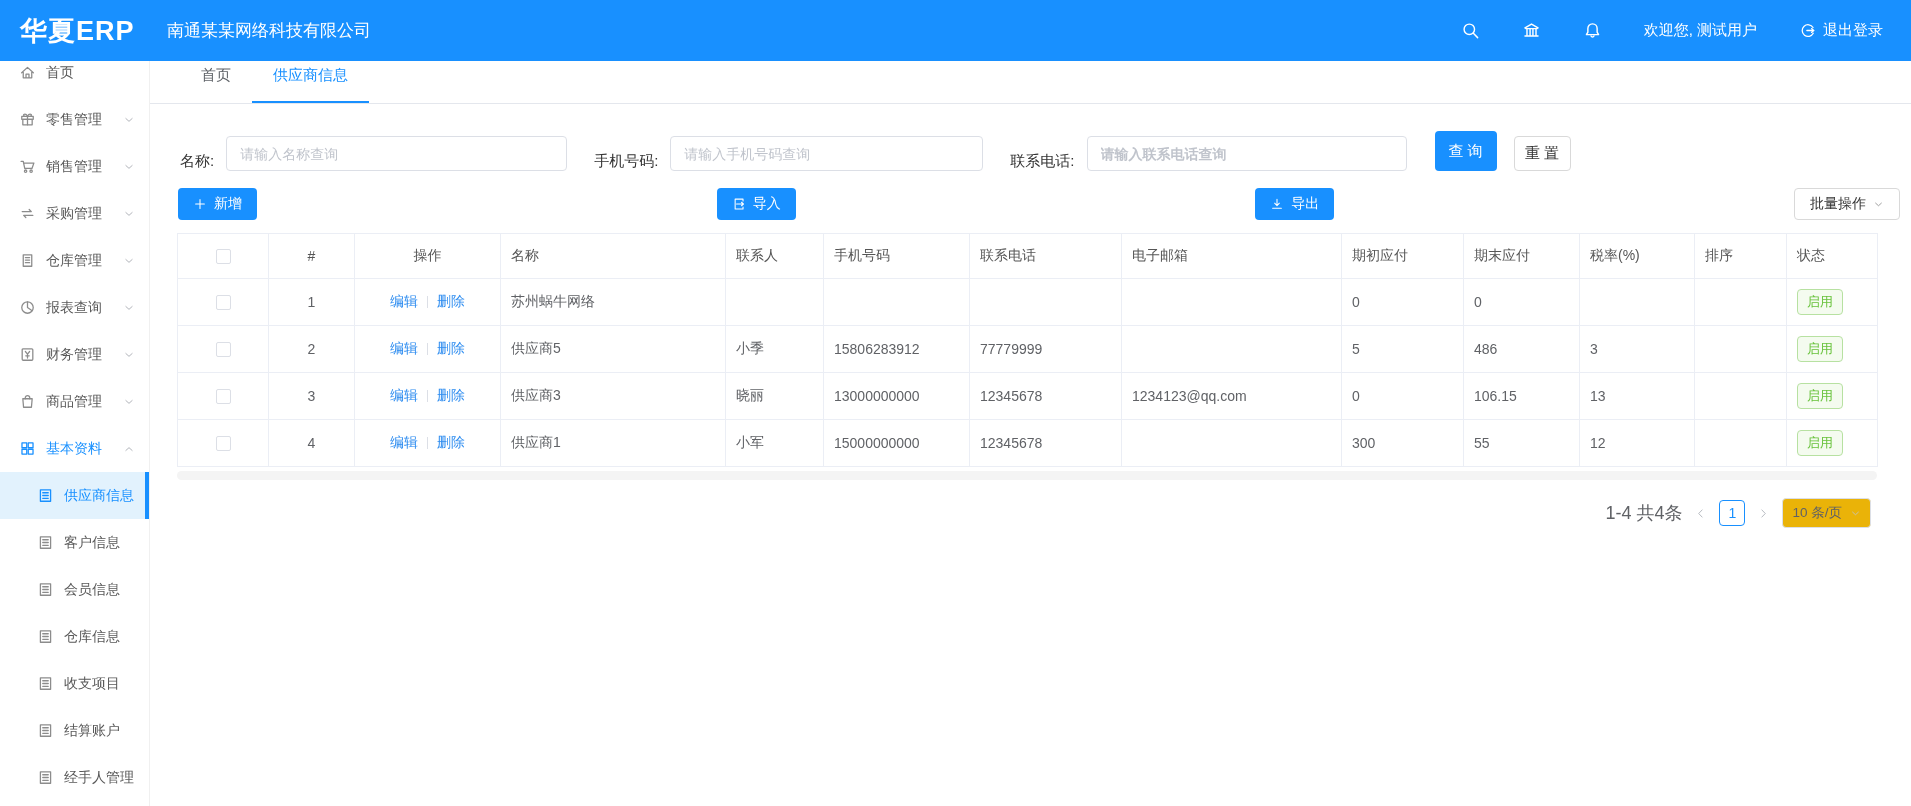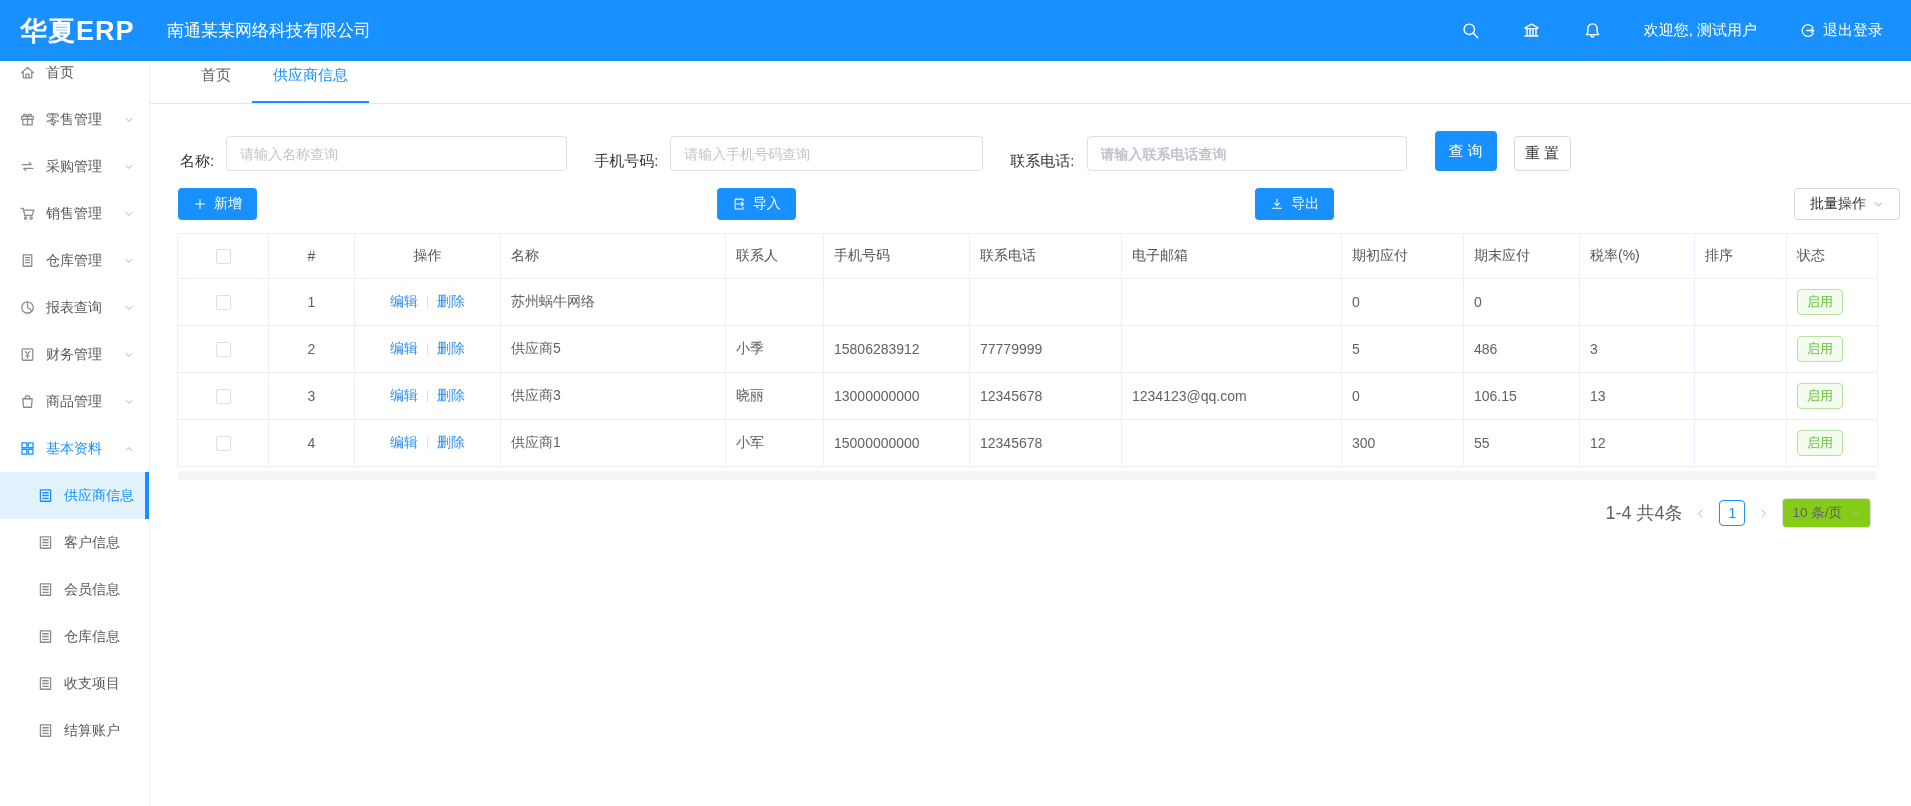--- a/index.html
+++ b/index.html
@@ -85,21 +85,21 @@
   .hscroll { width:1700px; height:9px; margin:4px 0 0 27px; background:#f4f4f4; border-radius:5px; }
 
   
   .pagination { display:flex; align-items:center; justify-content:flex-end;
     margin:18px 40px 0 0; gap:12px; }
   .pg-total { font-size:18px; color:#606266; }
   .pg-arrow { width:13px; height:13px; display:inline-flex; color:#b5b9bf; cursor:pointer; }
   .pg-arrow svg { width:13px; height:13px; }
   .pg-page { width:26px; height:26px; border:1px solid #1890ff; border-radius:4px; color:#1890ff;
     font-size:14px; display:flex; align-items:center; justify-content:center; cursor:pointer; background:#fff; }
-  .pg-size { height:30px; border:1px solid #dcdfe6; border-radius:4px; background:#84cc16;
+  .pg-size { height:30px; border:1px solid #dcdfe6; border-radius:4px; background:#eab308;
     display:flex; align-items:center; gap:8px; padding:0 9px; font-size:13.5px; color:#606266; cursor:pointer; }
   .pg-size .tb-chev { color:#c0c4cc; }
 </style>
 </head>
 <body>
 
 <div class="topbar">
   <div class="logo">华夏ERP</div>
   <div class="company">南通某某网络科技有限公司</div>
   <div class="topbar-right">
@@ -153,39 +153,39 @@
       <span class="sb-label">零售管理</span>
       <span class="sb-chev">
         <svg viewBox="0 0 16 16" fill="none" stroke="currentColor" stroke-width="1.2" stroke-linecap="round" stroke-linejoin="round" style="width:100%;height:100%">
           <path d="M3.8 6 8 9.8 12.2 6"></path>
         </svg>
       </span>
     </div>
     <div class="sb-item">
       <span class="sb-icon">
         <svg viewBox="0 0 16 16" fill="none" stroke="currentColor" stroke-width="1.2" stroke-linecap="round" stroke-linejoin="round" style="width:100%;height:100%">
-          <path d="M3 6.2h8.6l-2-2M13 9.8H4.4l2 2"></path>
-        </svg>
-      </span>
-      <span class="sb-label">采购管理</span>
-      <span class="sb-chev">
-        <svg viewBox="0 0 16 16" fill="none" stroke="currentColor" stroke-width="1.2" stroke-linecap="round" stroke-linejoin="round" style="width:100%;height:100%">
-          <path d="M3.8 6 8 9.8 12.2 6"></path>
-        </svg>
-      </span>
-    </div>
-    <div class="sb-item">
-      <span class="sb-icon">
-        <svg viewBox="0 0 16 16" fill="none" stroke="currentColor" stroke-width="1.2" stroke-linecap="round" stroke-linejoin="round" style="width:100%;height:100%">
           <path d="M2 3.2h2l1.4 6.6h6.8L14 4.8H4.6"></path>
           <circle cx="6.2" cy="12.4" r="1.1"></circle>
           <circle cx="11.4" cy="12.4" r="1.1"></circle>
         </svg>
       </span>
       <span class="sb-label">销售管理</span>
+      <span class="sb-chev">
+        <svg viewBox="0 0 16 16" fill="none" stroke="currentColor" stroke-width="1.2" stroke-linecap="round" stroke-linejoin="round" style="width:100%;height:100%">
+          <path d="M3.8 6 8 9.8 12.2 6"></path>
+        </svg>
+      </span>
+    </div>
+    <div class="sb-item">
+      <span class="sb-icon">
+        <svg viewBox="0 0 16 16" fill="none" stroke="currentColor" stroke-width="1.2" stroke-linecap="round" stroke-linejoin="round" style="width:100%;height:100%">
+          <path d="M3 6.2h8.6l-2-2M13 9.8H4.4l2 2"></path>
+        </svg>
+      </span>
+      <span class="sb-label">采购管理</span>
       <span class="sb-chev">
         <svg viewBox="0 0 16 16" fill="none" stroke="currentColor" stroke-width="1.2" stroke-linecap="round" stroke-linejoin="round" style="width:100%;height:100%">
           <path d="M3.8 6 8 9.8 12.2 6"></path>
         </svg>
       </span>
     </div>
     <div class="sb-item">
       <span class="sb-icon">
         <svg viewBox="0 0 16 16" fill="none" stroke="currentColor" stroke-width="1.2" stroke-linecap="round" stroke-linejoin="round" style="width:100%;height:100%">
           <rect x="4" y="2.6" width="8" height="10.8"></rect>
@@ -303,20 +303,29 @@
       <span class="sb-label">收支项目</span>
     </div>
     <div class="sb-item sub">
       <span class="sb-icon">
         <svg viewBox="0 0 16 16" fill="none" stroke="currentColor" stroke-width="1.2" stroke-linecap="round" stroke-linejoin="round" style="width:100%;height:100%">
           <rect x="3.2" y="2.6" width="9.6" height="10.8"></rect>
           <path d="M5.4 5.4h5.2M5.4 8h5.2M5.4 10.6h5.2"></path>
         </svg>
       </span>
       <span class="sb-label">结算账户</span>
+    </div>
+    <div class="sb-item sub">
+      <span class="sb-icon">
+        <svg viewBox="0 0 16 16" fill="none" stroke="currentColor" stroke-width="1.2" stroke-linecap="round" stroke-linejoin="round" style="width:100%;height:100%">
+          <rect x="3.2" y="2.6" width="9.6" height="10.8"></rect>
+          <path d="M5.4 5.4h5.2M5.4 8h5.2M5.4 10.6h5.2"></path>
+        </svg>
+      </span>
+      <span class="sb-label">经手人管理</span>
     </div>
   </div>
 
 <div class="main">
 
   <div class="tabbar">
     <div class="tab">
       <span>首页</span>
     </div>
     <div class="tab active">

